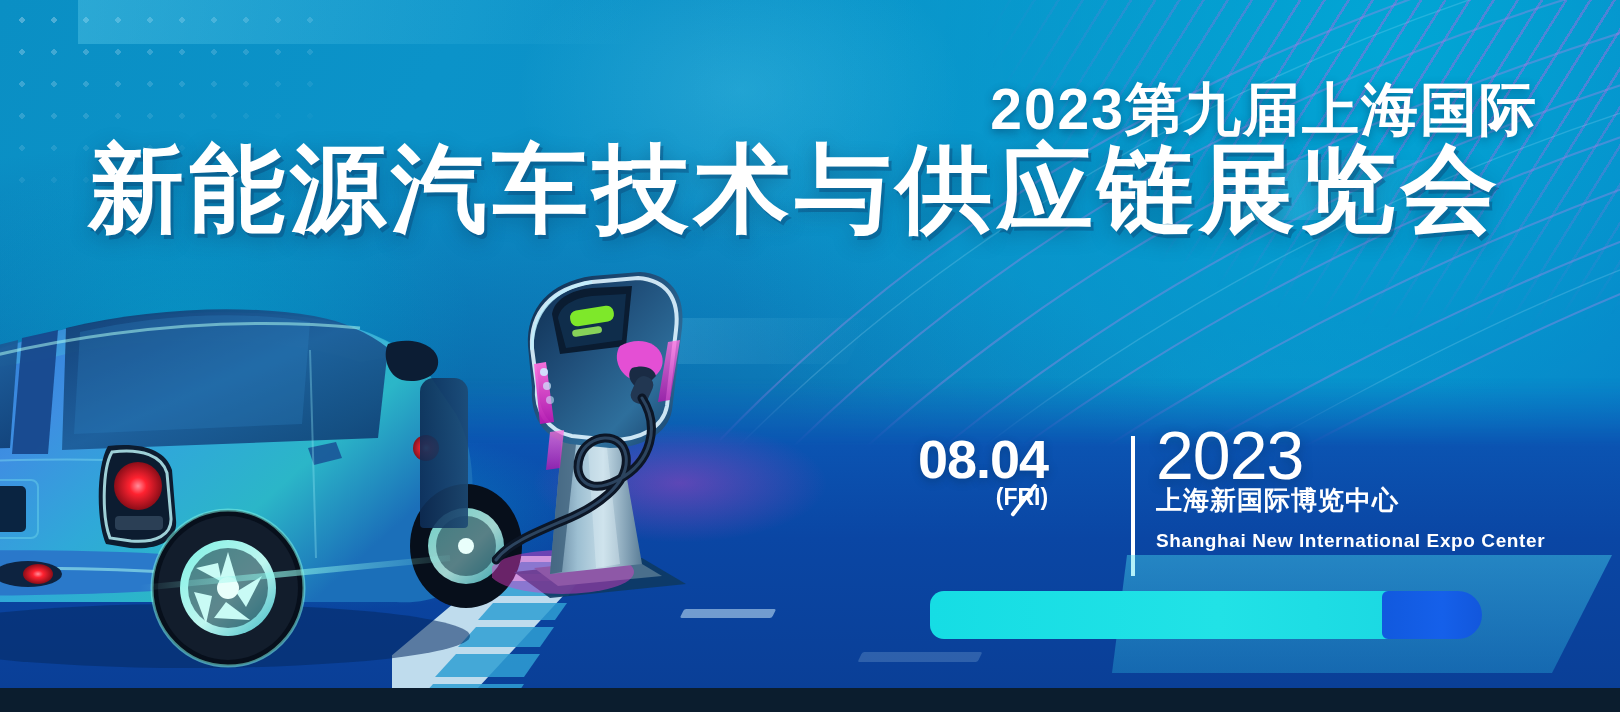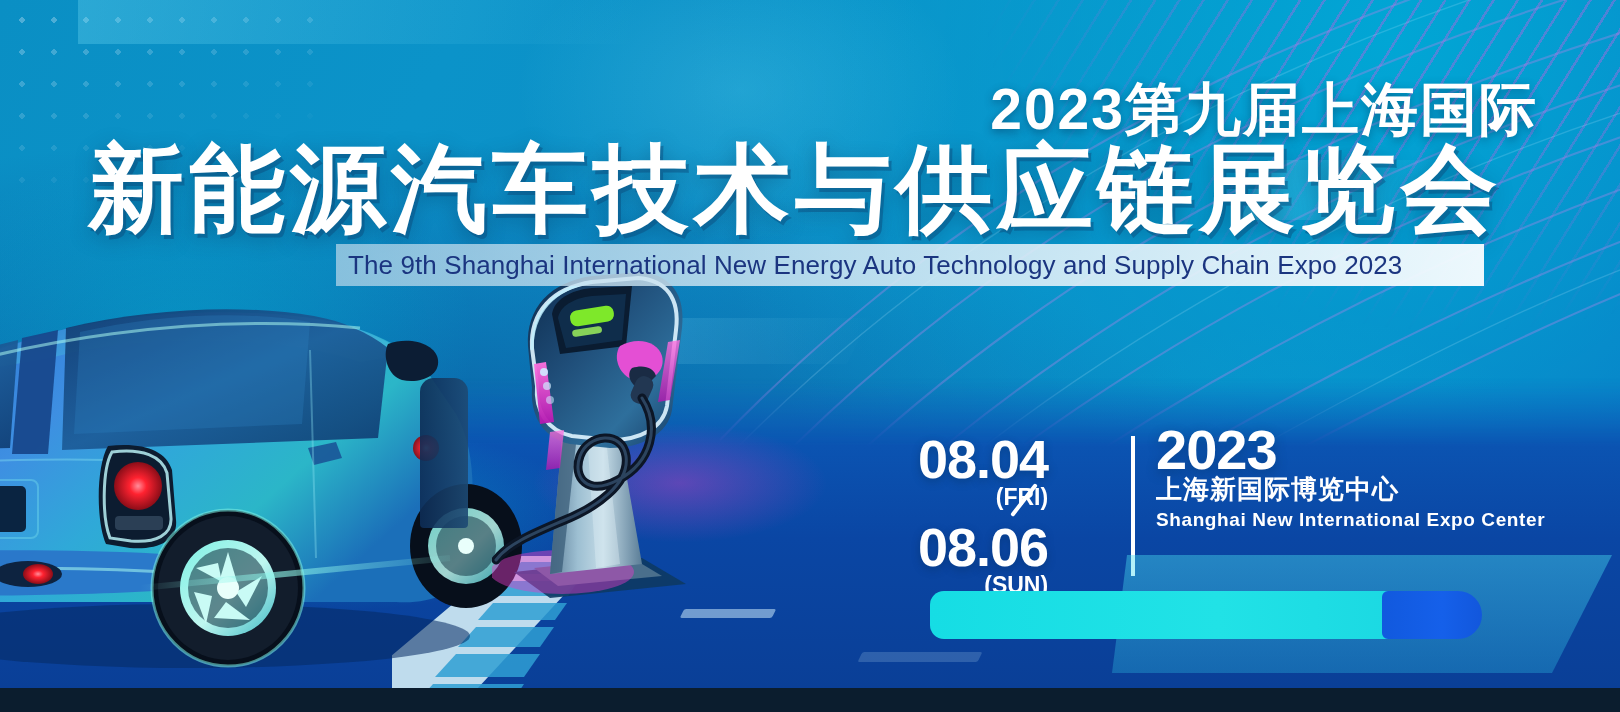--- a/index.html
+++ b/index.html
@@ -129,24 +129,24 @@
   .dline{position:absolute;display:flex;align-items:flex-end;white-space:nowrap;flex-direction:column;}
   .dbig{font-size:54px;font-weight:900;color:#fff;letter-spacing:-1px;line-height:1;
         text-shadow:0 3px 9px rgba(2,40,75,.35);}
   .dsmall{font-size:23px;font-weight:700;color:#fff;margin-left:4px;margin-bottom:3px;line-height:1;}
   .dslash{position:absolute;left:86px;top:66px;width:40px;height:4px;background:#fff;
           transform:rotate(-52deg);border-radius:2px;}
 
   .vrule{position:absolute;left:1131px;top:436px;width:4px;height:140px;background:#fff;}
 
   .yearblock{position:absolute;left:1156px;top:424px;width:420px;}
-  .year{font-size:56px;font-weight:700;color:#fff;line-height:.92;letter-spacing:-1px;
+  .year{font-size:68px;font-weight:400;color:#fff;line-height:.92;letter-spacing:-1px;
         text-shadow:0 4px 12px rgba(2,40,75,.35);}
   .venue-cn{font-size:26px;font-weight:700;color:#fff;letter-spacing:1px;margin-top:0;line-height:1.05;}
-  .venue-en{font-size:19px;font-weight:700;color:#fff;letter-spacing:.6px;margin-top:6px;}
+  .venue-en{font-size:19px;font-weight:700;color:#fff;letter-spacing:.6px;margin-top:16px;}
 
   
   .pill{position:absolute;left:930px;top:591px;width:552px;height:48px;}
   .pill-main{position:absolute;left:0;top:0;width:480px;height:48px;
     background:linear-gradient(90deg,#16DDE4 0%,#21E2E6 60%,#1BD8E2 100%);
     border-radius:14px 0 0 14px;}
   .pill-cap{position:absolute;right:0;top:0;width:100px;height:48px;
     background:linear-gradient(90deg,#1159DE 0%,#1560EA 60%,#1257DC 100%);
     border-radius:6px 24px 24px 6px;}
 </style>
@@ -381,34 +381,27 @@
     <path d="M40,78 C40,40 62,16 100,10" fill="none" stroke="#bff0ff" stroke-width="3" opacity="0.8"></path>
   </svg>
 
   <div style="position:absolute;left:420px;top:378px;width:48px;height:150px;
               background:linear-gradient(90deg,#0d2c55,#1d4a74);border-radius:14px 14px 4px 4px;opacity:.9;"></div>
 
   <div class="kicker">2023第九届上海国际</div>
 
   <div class="title">新能源汽车技术与供应链展览会</div>
 
-  <div class="subtitle-band">
-    <span class="subtitle">The 9th Shanghai  International New Energy Auto Technology and Supply Chain Expo 2023</span>
-  </div>
 
   <div class="dateblock">
     <div class="dline" style="left:0;top:0;">
       <span class="dbig">08.04</span>
       <span class="dsmall">(FRI)</span>
     </div>
     <div class="dslash"></div>
-    <div class="dline" style="left:0;top:88px;">
-      <span class="dbig">08.06</span>
-      <span class="dsmall">(SUN)</span>
-    </div>
   </div>
 
   <div class="vrule"></div>
 
   <div class="yearblock">
     <div class="year">2023</div>
     <div class="venue-cn">上海新国际博览中心</div>
     <div class="venue-en">Shanghai New International Expo Center</div>
   </div>
 

